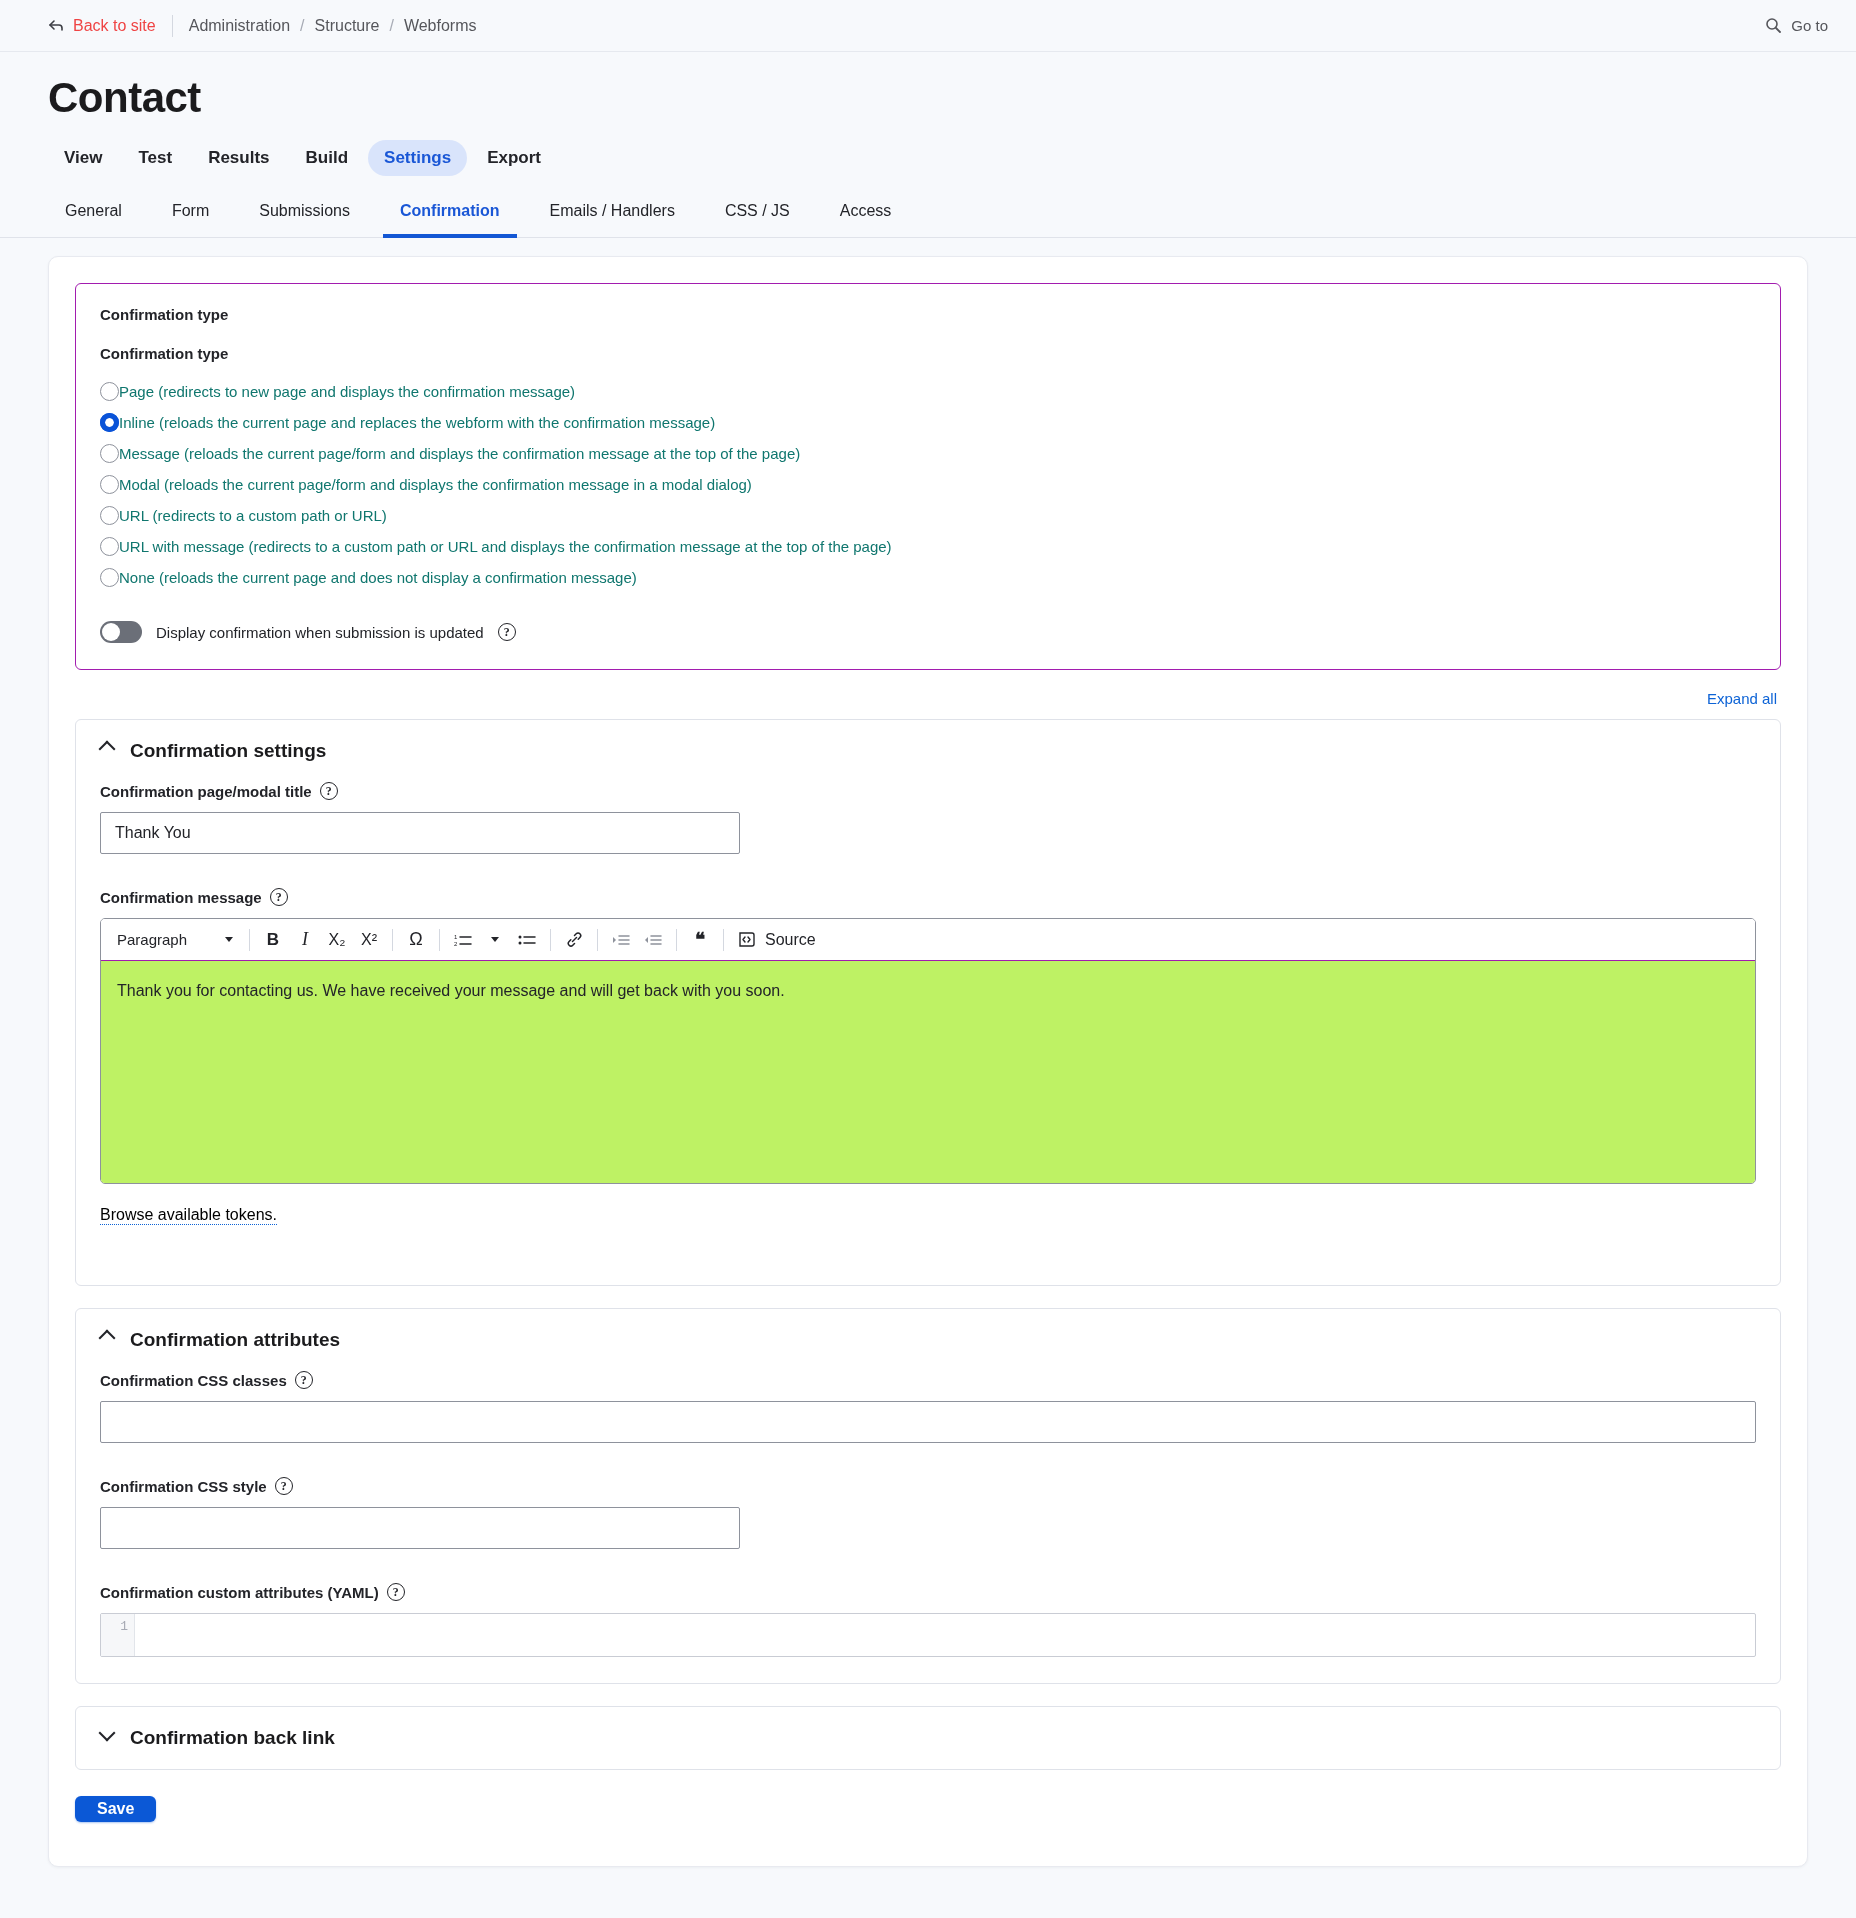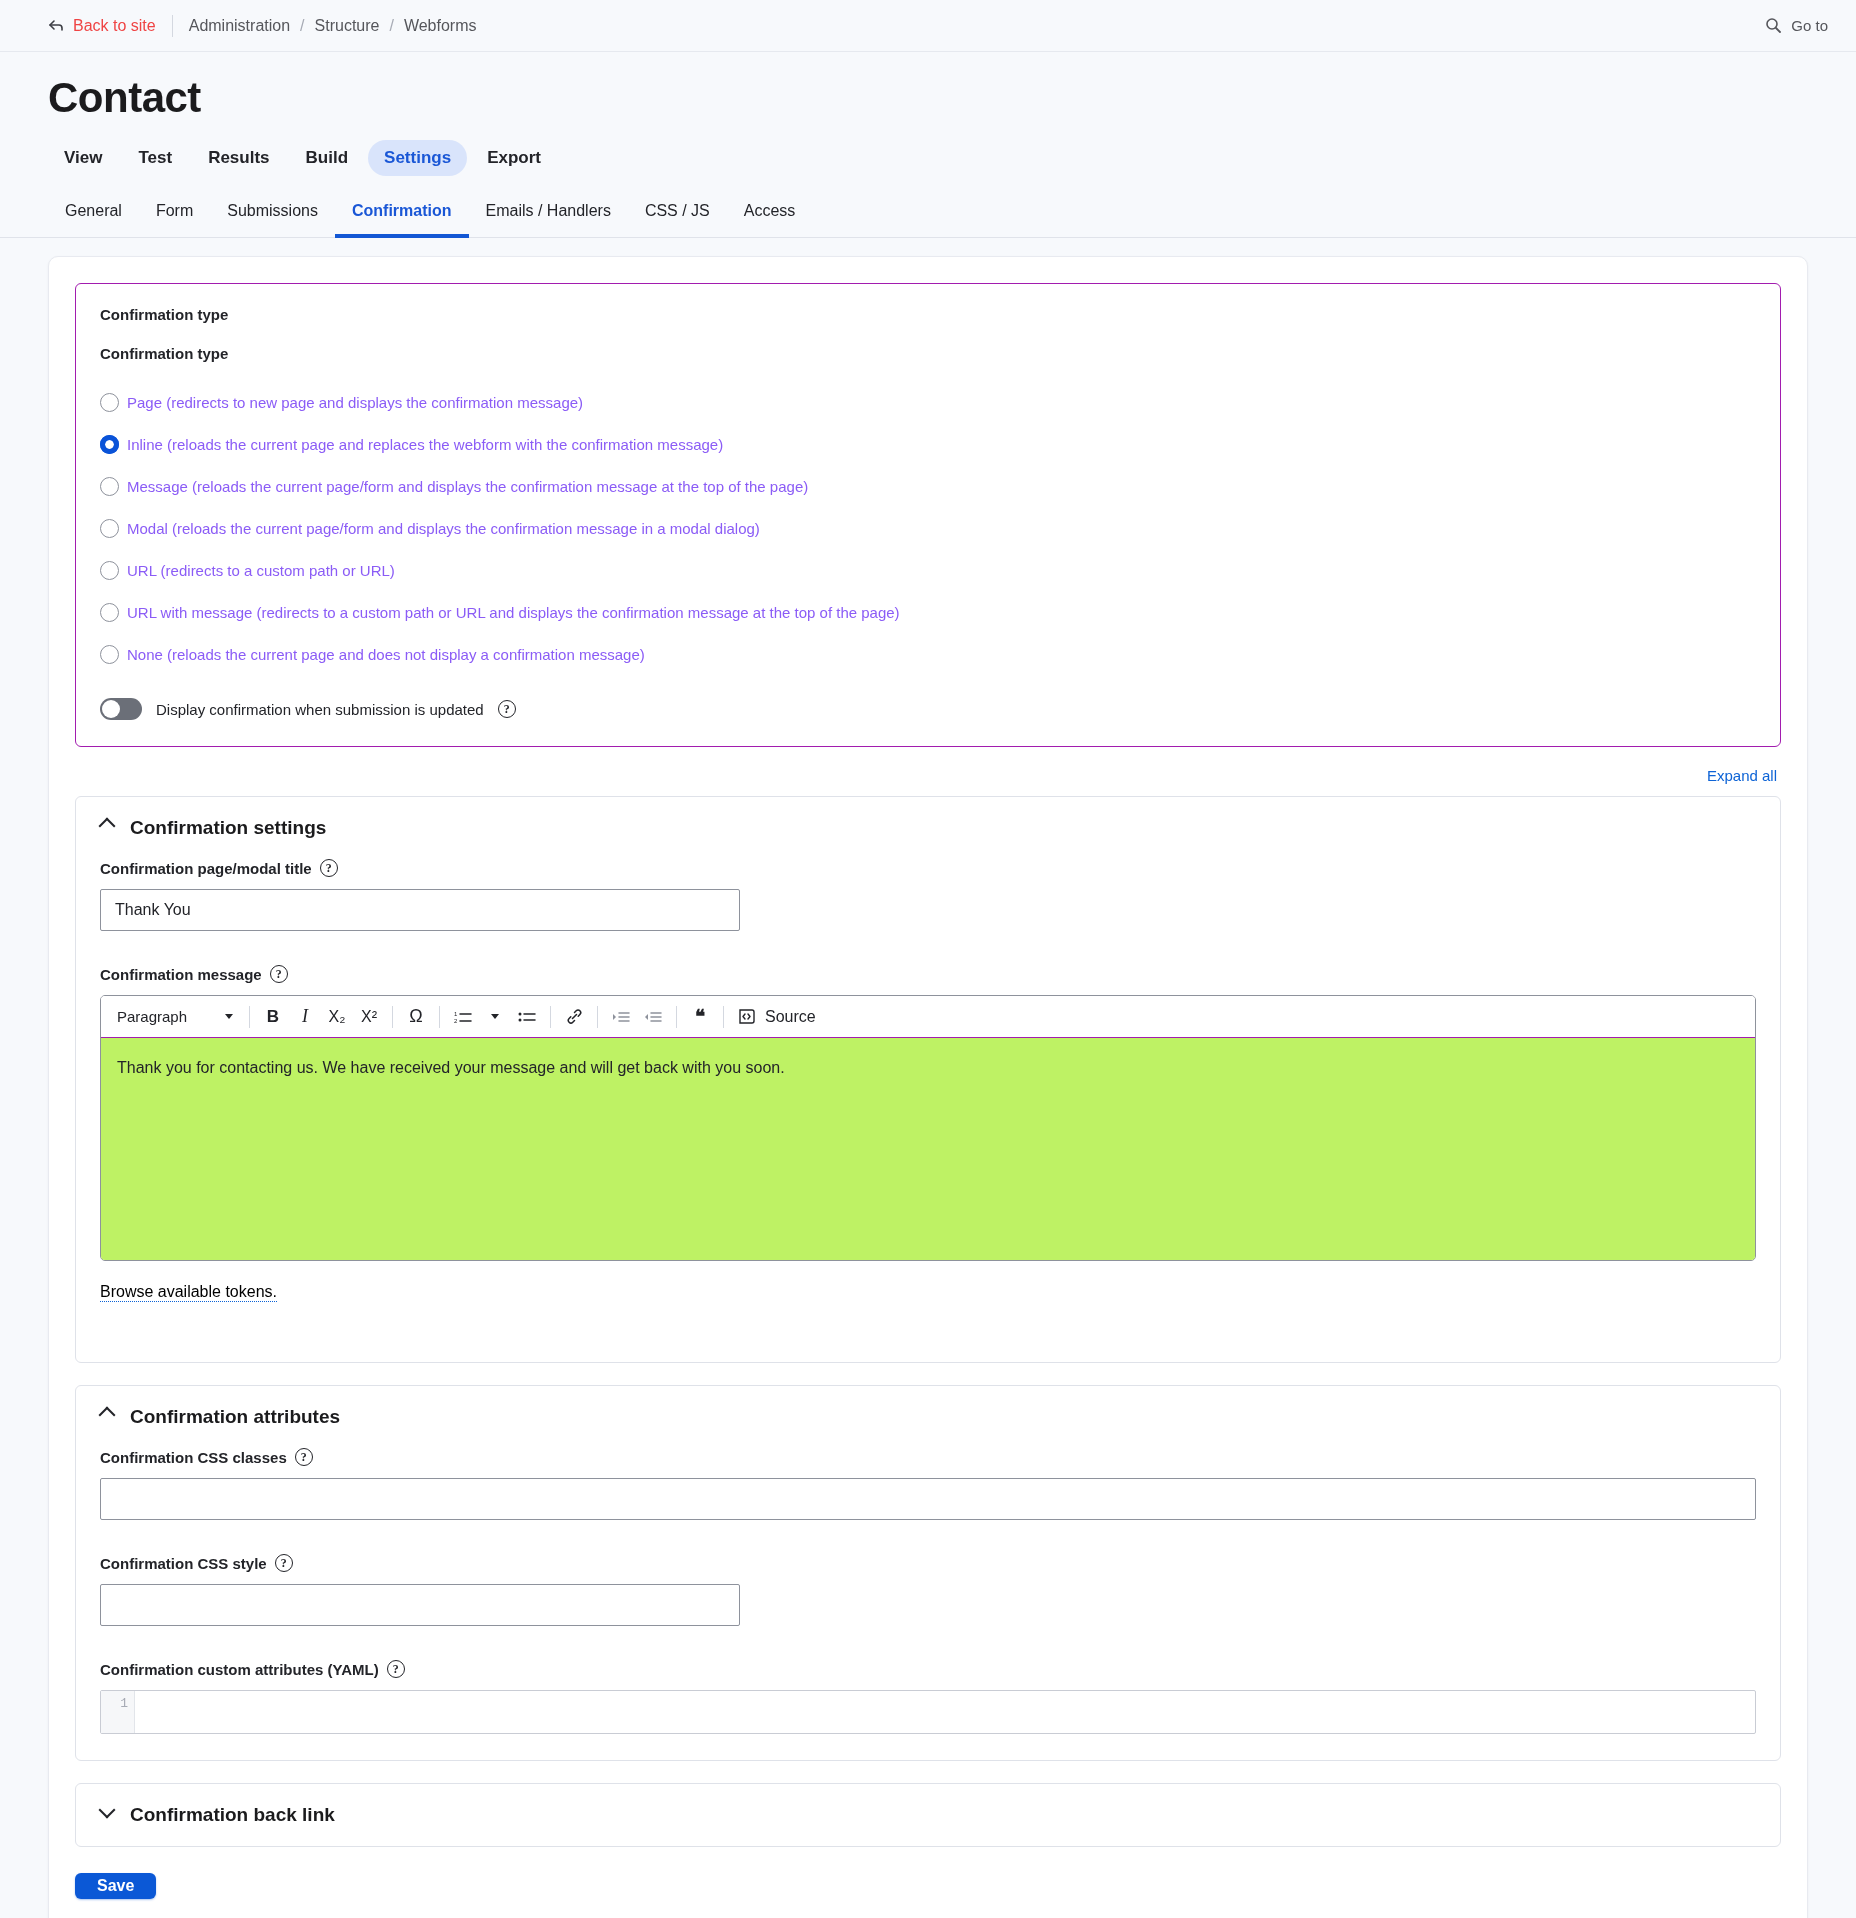--- a/index.html
+++ b/index.html
@@ -47,21 +47,21 @@
     padding: 0 48px; margin-bottom: 10px;
   }
   .ptab {
     font-size: 17px; font-weight: 700; color: #232429;
     padding: 8px 16px; border-radius: 20px; line-height: 1.2;
   }
   .ptab.active { background: #d9e4fb; color: #1a57d6; }
 
   
   .secondary-tabs {
-    display: flex; align-items: flex-end; gap: 0;
+    display: flex; align-items: flex-end; gap: 16px;
     padding: 0 48px; margin-top: 16px;
     border-bottom: 1px solid #e0e3ea;
   }
   .stab {
     font-size: 16px; color: #232429; font-weight: 400;
     padding: 10px 17px 14px 17px;
     border-bottom: 4px solid transparent; margin-bottom: -1px;
     white-space: nowrap;
   }
   .stab.active { color: #1a57d6; font-weight: 700; border-bottom-color: #1357d4; }
@@ -88,22 +88,22 @@
     margin: 0 0 22px 0;
   }
   .field-label {
     font-size: 15px; font-weight: 700; color: #232429;
     margin: 0 0 14px 0; display: flex; align-items: center; gap: 8px;
   }
 
   
   .radio-list { display: flex; flex-direction: column; gap: 0; }
   .radio-row {
-    display: flex; align-items: center; gap: 8px;
-    padding: 6px 0; font-size: 15px; color: #8b5cf6; margin-top: 11px;
+    display: flex; align-items: center; gap: 0;
+    padding: 6px 0; font-size: 15px; color: #0f766e;
   }
   .radio {
     width: 19px; height: 19px; min-width: 19px; border-radius: 50%;
     border: 1.5px solid #8e929c; background: #fff; position: relative;
   }
   .radio.checked {
     border: 5px solid #0a53d8; background: #fff;
     box-shadow: inset 0 0 0 3px #fff;
   }
   .radio.checked::after {

